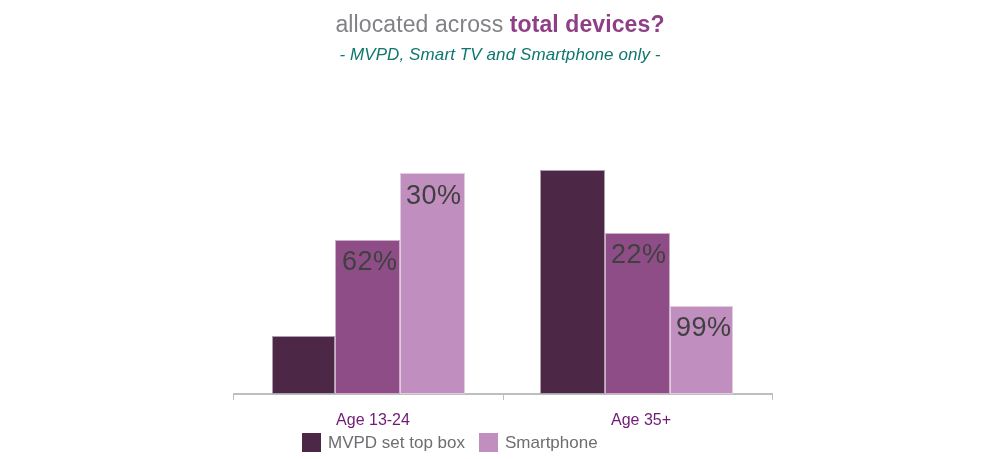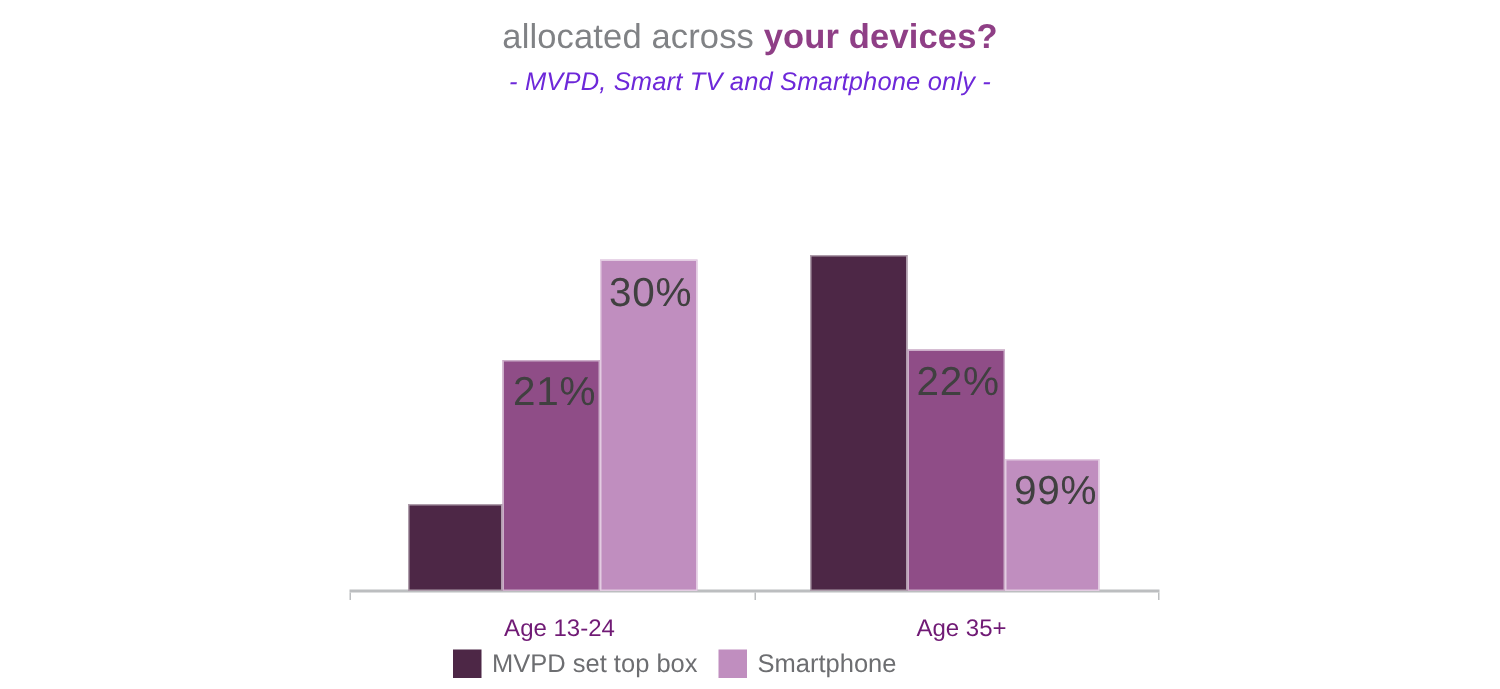--- a/index.html
+++ b/index.html
@@ -31,21 +31,21 @@
     letter-spacing: 0.1px;
   }
   .title-emph {
     color: #8f3f86;
     font-weight: bold;
   }
   #subtitle {
     margin-top: 6px;
     font-size: 17px;
     line-height: 22px;
-    color: #6d28d9;
+    color: #0f766e;
     font-style: italic;
     letter-spacing: 0.1px;
   }
 
   
   #plot {
     position: absolute;
     left: 0;
     top: 0;
     width: 1000px;
@@ -117,39 +117,39 @@
     line-height: 19px;
     color: #6d6e71;
     margin-left: 7px;
     margin-right: 14px;
   }
 </style>
 </head>
 <body>
 
 <div id="title-block">
-  <div class="title-line"><span>allocated across </span><span class="title-emph">your devices?</span></div>
+  <div class="title-line"><span>allocated across </span><span class="title-emph">total devices?</span></div>
   <div id="subtitle">- MVPD, Smart TV and Smartphone only -</div>
 </div>
 
 <div id="plot">
   <div id="axis-line"></div>
   <div class="axis-tick" style="left:233px;"></div>
   <div class="axis-tick" style="left:503px;"></div>
   <div class="axis-tick" style="left:772px;"></div>
   <div id="bars-layer">
       <div class="bar" style="left: 272px; top: 336px; width: 63px; height: 58px; background: rgb(77, 39, 70);"></div>
       <div class="bar" style="left: 335px; top: 240px; width: 65px; height: 154px; background: rgb(143, 77, 135);"></div>
       <div class="bar" style="left: 400px; top: 173px; width: 65px; height: 221px; background: rgb(192, 142, 191);"></div>
       <div class="bar" style="left: 540px; top: 170px; width: 65px; height: 224px; background: rgb(77, 39, 70);"></div>
       <div class="bar" style="left: 605px; top: 233px; width: 65px; height: 161px; background: rgb(143, 77, 135);"></div>
       <div class="bar" style="left: 670px; top: 306px; width: 63px; height: 88px; background: rgb(192, 142, 191);"></div>
     </div>
   <div id="bar-labels-layer">
-      <div class="bar-label" style="left: 342px; top: 248px;">21%</div>
+      <div class="bar-label" style="left: 342px; top: 248px;">62%</div>
       <div class="bar-label" style="left: 406px; top: 182px;">30%</div>
       <div class="bar-label" style="left: 611px; top: 241px;">22%</div>
       <div class="bar-label" style="left: 676px; top: 314px;">99%</div>
     </div>
   <div id="group-labels-layer">
       <div class="group-label" style="left: 308px; top: 409px; width: 130px;">Age 13-24</div>
       <div class="group-label" style="left: 576px; top: 409px; width: 130px;">Age 35+</div>
     </div>
 </div>
 

